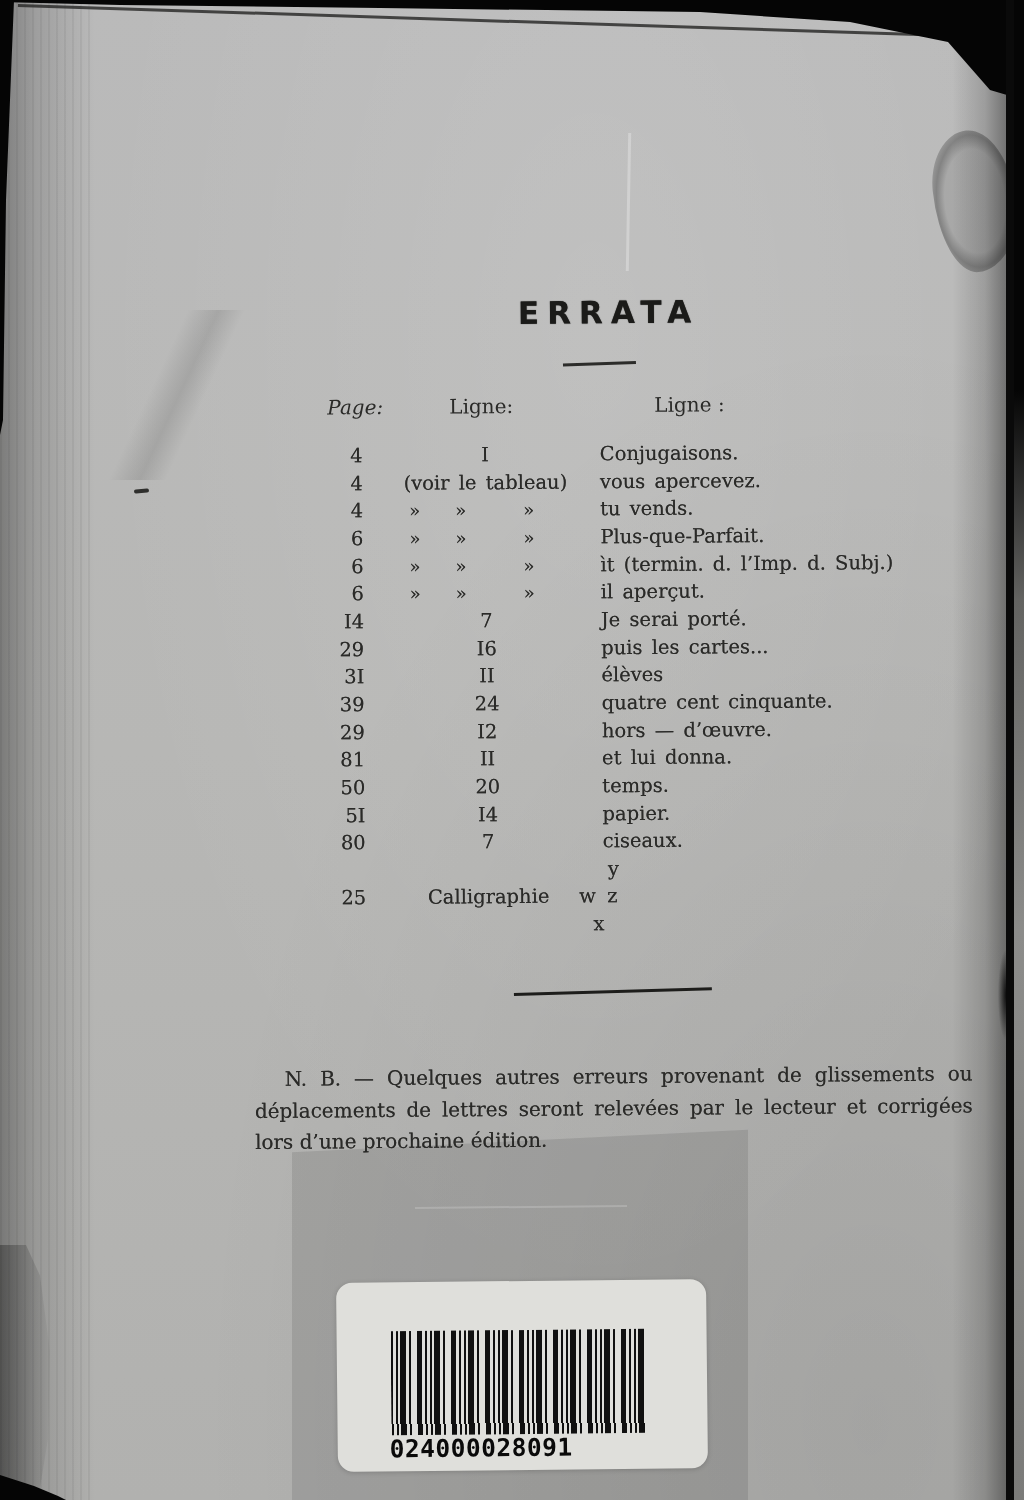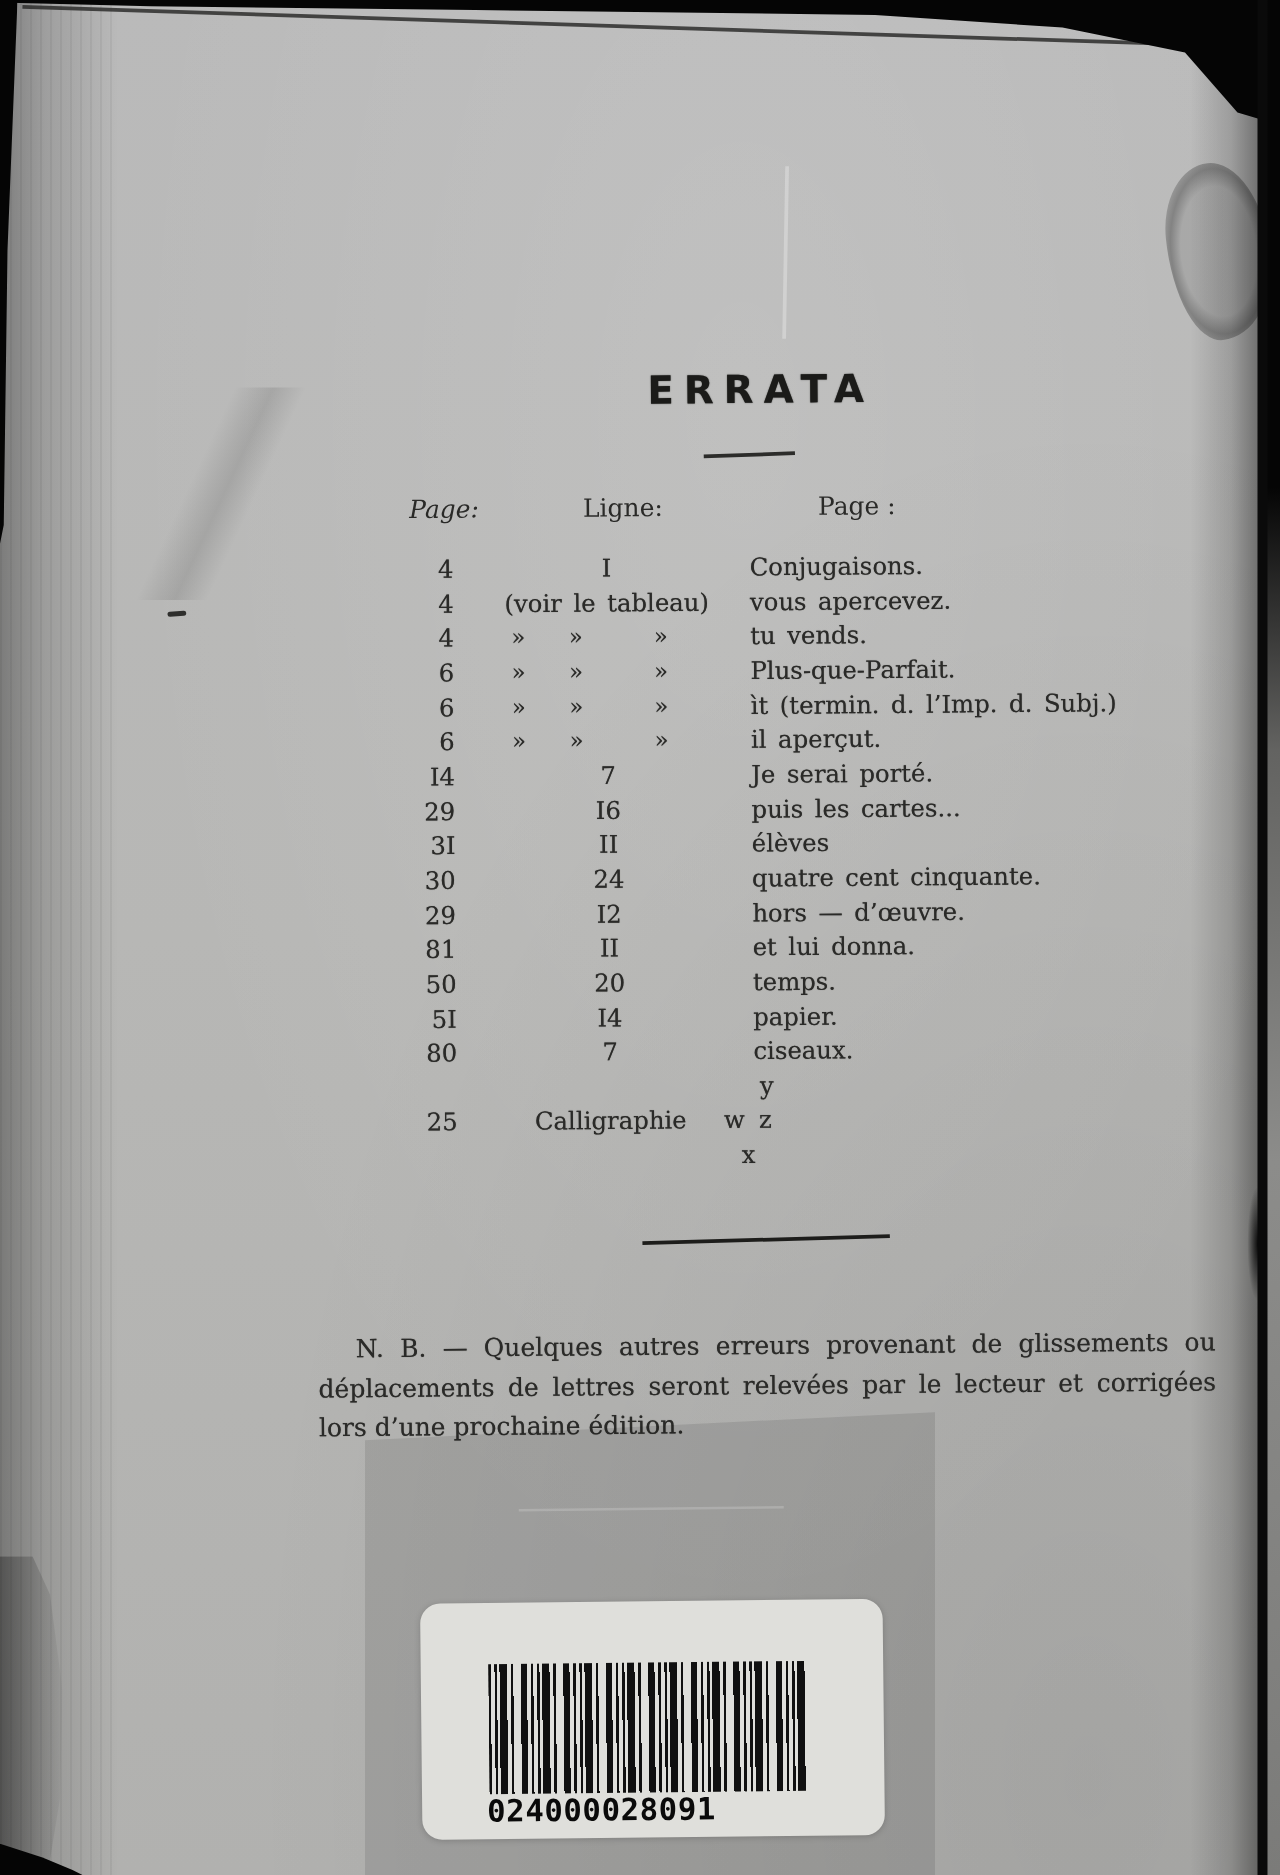--- a/index.html
+++ b/index.html
@@ -46,21 +46,21 @@
   .bl-black{position:absolute;left:0;top:1470px;width:70px;height:30px;background:#050505;
     clip-path:polygon(0 5px,34px 16px,58px 26px,66px 30px,0 30px);}
   
   .content{position:absolute;inset:0;transform:rotate(-0.45deg);color:#2a2a28;}
   .title{position:absolute;left:512px;top:295px;width:200px;text-align:center;
     font-family:"DejaVu Sans", sans-serif;font-weight:bold;font-size:31px;letter-spacing:8px;
     color:#1b1b19;text-shadow:0 0 1px rgba(20,20,18,0.8);}
   .rule1{position:absolute;left:566px;top:363px;width:73px;height:2.5px;background:#2c2c2a;transform:rotate(-1.5deg);}
   .thead{position:absolute;left:0;top:394px;width:100%;height:28px;font-size:20px;}
   .h-page{position:absolute;left:330px;font-style:italic;}
-  .h-ligne{position:absolute;left:469px;}
+  .h-ligne{position:absolute;left:452px;}
   .h-lire{position:absolute;left:657px;}
   .row{position:absolute;left:0;width:100%;height:28px;font-size:19.5px;line-height:28px;word-spacing:3px;
     text-shadow:0 0 0.6px rgba(30,30,28,0.65);}
   .cp{position:absolute;left:285px;width:80px;text-align:right;}
   .cl{position:absolute;left:397px;width:181px;text-align:center;}
   .cl.ditto span{position:absolute;top:0;font-size:18px;}
   .cl .d1{left:14px;} .cl .d2{left:60px;} .cl .d3{left:128px;}
   .lw{position:absolute;left:578px;} .lz{position:absolute;left:606px;}
   .ly{position:absolute;left:607px;} .lx{position:absolute;left:592px;}
   .cr{position:absolute;left:602px;width:410px;}
@@ -101,21 +101,21 @@
   <div class="stain"></div>
   <div class="pen-dash"></div>
 
   <div class="content">
     <div class="title">ERRATA</div>
     <div class="rule1"></div>
 
     <div class="thead">
       <span class="h-page">Page:</span>
       <span class="h-ligne">Ligne:</span>
-      <span class="h-lire">Page :</span>
+      <span class="h-lire">Ligne :</span>
     </div>
 
     <div class="row" style="top:441px">
       <span class="cp">4</span>
       <span class="cl">I</span>
       <span class="cr">Conjugaisons.</span>
     </div>
     <div class="row" style="top:468.7px">
       <span class="cp">4</span>
       <span class="cl">(voir le tableau)</span>
@@ -166,21 +166,21 @@
       <span class="cp">29</span>
       <span class="cl">I6</span>
       <span class="cr">puis les cartes...</span>
     </div>
     <div class="row" style="top:662.2px">
       <span class="cp">3I</span>
       <span class="cl">II</span>
       <span class="cr">élèves</span>
     </div>
     <div class="row" style="top:689.9px">
-      <span class="cp">30</span>
+      <span class="cp">39</span>
       <span class="cl">24</span>
       <span class="cr">quatre cent cinquante.</span>
     </div>
     <div class="row" style="top:717.5px">
       <span class="cp">29</span>
       <span class="cl">I2</span>
       <span class="cr">hors — d’œuvre.</span>
     </div>
     <div class="row" style="top:745.2px">
       <span class="cp">81</span>

